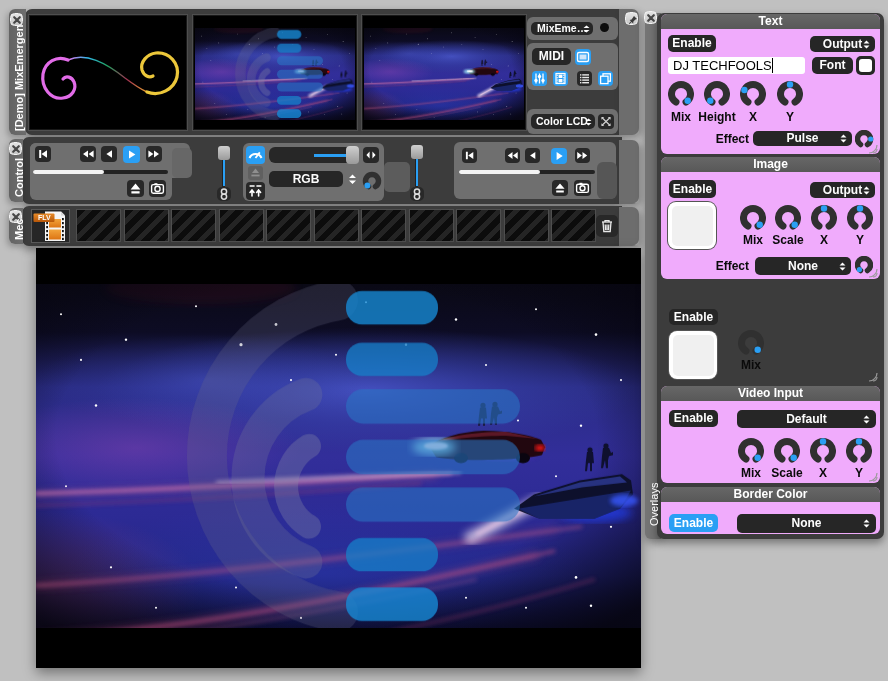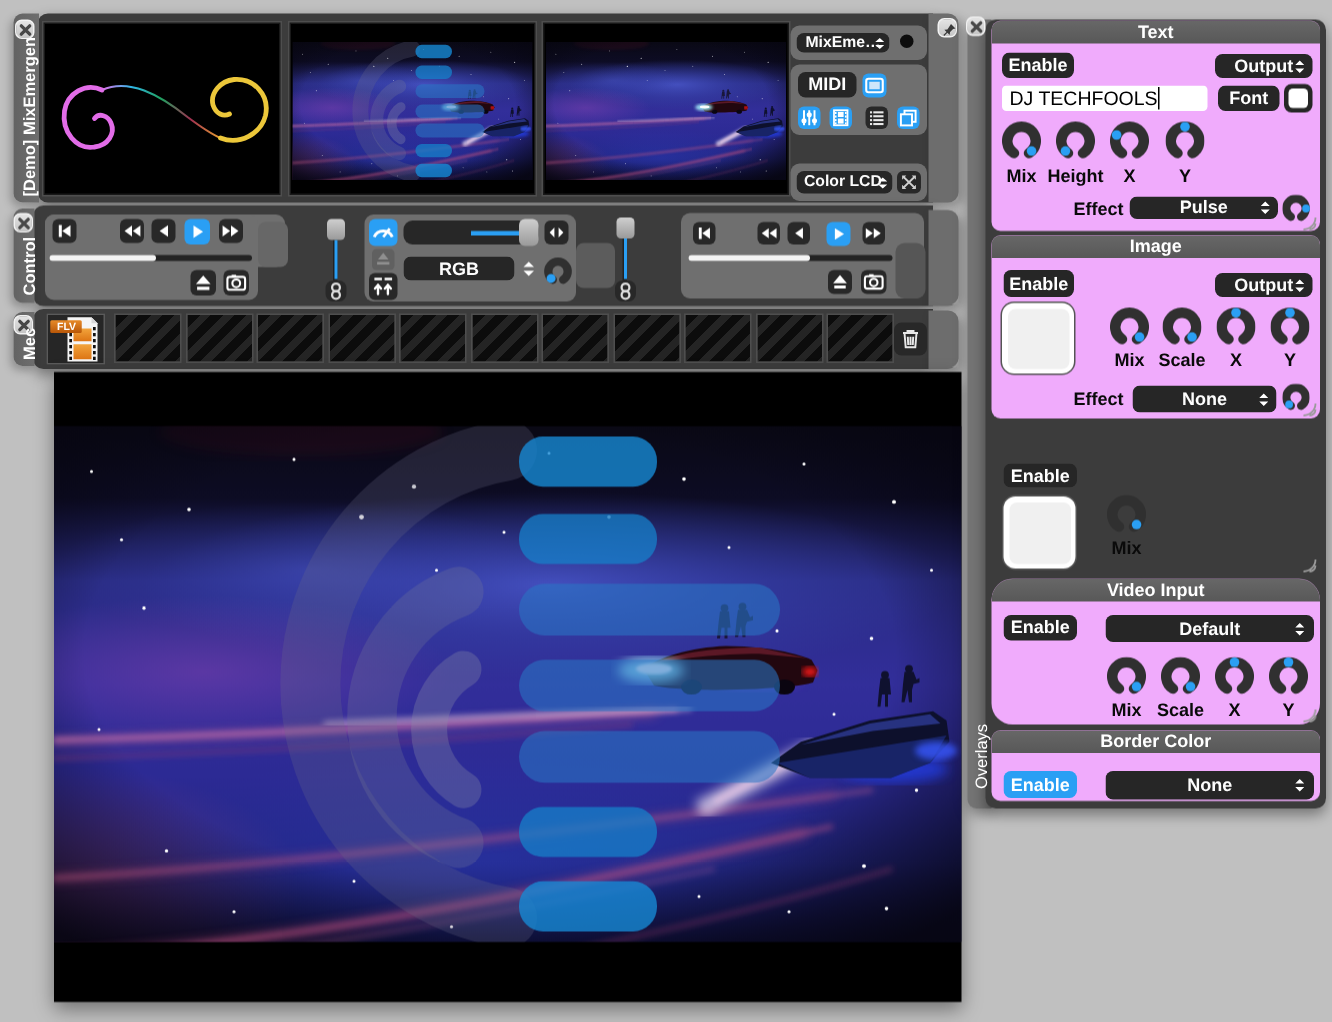--- a/index.html
+++ b/index.html
@@ -628,21 +628,21 @@
 <div class="enbl" style="left:669px;top:309px;width:49px;height:16px;line-height:16px;">Enable</div>
 <div class="abs" style="left:669px;top:331px;width:48px;height:48px;background:#fff;border-radius:8px;box-shadow:0 0 0 1px #555;">
       <div class="abs" style="left:3.5px;top:3.5px;width:41px;height:41px;background:#f0f0f0;border-radius:5px;"></div>
     </div>
 <svg class="abs" style="left:738px;top:330px;" width="26" height="26">
       <use href="#knob-ring"></use>
       <circle cx="19.7" cy="19.7" r="3.2" fill="#2a9ff4"></circle>
     </svg>
 <div class="blabel" style="left:738px;top:358px;width:26px;text-align:center;">Mix</div>
 
-<div class="sect" style="top:386px;height:97px;border-radius:14px;">
+<div class="sect" style="top:386px;height:97px;">
       <div class="hdr">Video Input</div>
     </div>
 <div class="enbl" style="left:669px;top:410px;width:49px;height:17px;line-height:17px;">Enable</div>
 <div class="dd" style="left:737px;top:410px;width:139px;height:18px;font-size:12px;line-height:18px;">Default<svg class="ddarr" style="right:6px;top:4.5px;" width="7" height="9">
         <path d="M0.5,3.4 L3.5,0.4 L6.5,3.4 z M0.5,5.6 L3.5,8.6 L6.5,5.6 z" fill="#fff"></path>
       </svg></div>
 <svg class="abs" style="left:738px;top:438px;" width="26" height="26">
       <use href="#knob-ring"></use>
       <circle cx="19.7" cy="19.7" r="3.2" fill="#2a9ff4"></circle>
     </svg>

